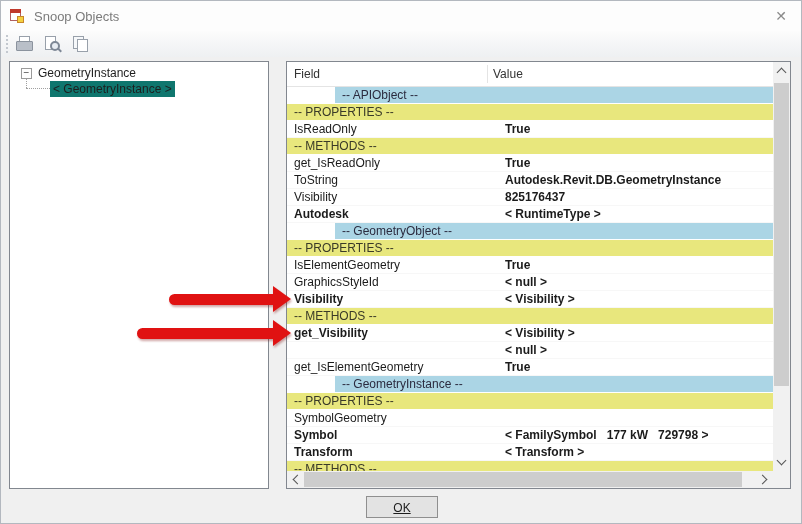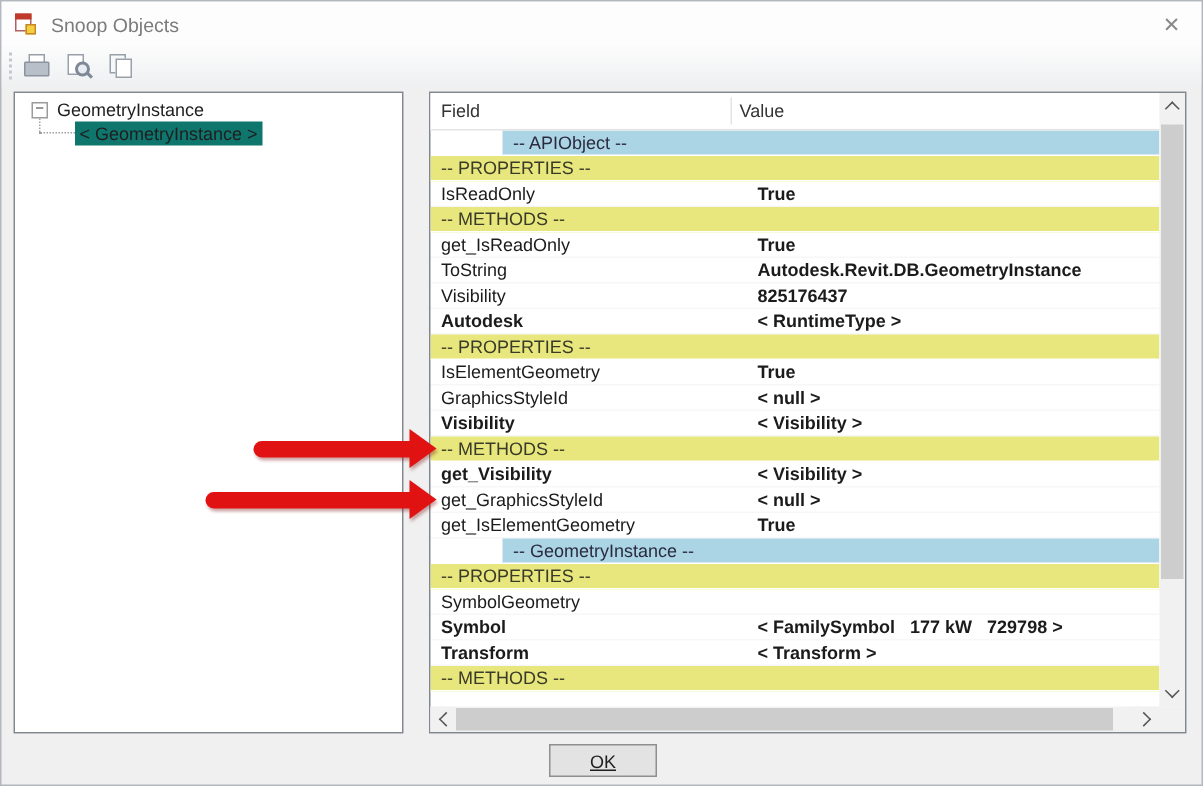--- a/index.html
+++ b/index.html
@@ -151,20 +151,24 @@
     <span class="value-cell">Autodesk.Revit.DB.GeometryInstance</span>
   </div>
         <div class="row row-normal">
     <span class="field-cell">Visibility</span>
     <span class="value-cell">825176437</span>
   </div>
         <div class="row row-bold">
     <span class="field-cell">Autodesk</span>
     <span class="value-cell">&lt; RuntimeType &gt;</span>
   </div>
+        <div class="row row-category">
+    <span class="field-cell">-- GeometryObject --</span>
+    <span class="value-cell"></span>
+  </div>
         <div class="row row-section">
     <span class="field-cell">-- PROPERTIES --</span>
     <span class="value-cell"></span>
   </div>
         <div class="row row-normal">
     <span class="field-cell">IsElementGeometry</span>
     <span class="value-cell">True</span>
   </div>
         <div class="row row-normal">
     <span class="field-cell">GraphicsStyleId</span>
@@ -176,21 +180,20 @@
   </div>
         <div class="row row-section">
     <span class="field-cell">-- METHODS --</span>
     <span class="value-cell"></span>
   </div>
         <div class="row row-bold">
     <span class="field-cell">get_Visibility</span>
     <span class="value-cell">&lt; Visibility &gt;</span>
   </div>
         <div class="row row-normal">
-    <span class="field-cell">get_GraphicsStyleId</span>
     <span class="value-cell">&lt; null &gt;</span>
   </div>
         <div class="row row-normal">
     <span class="field-cell">get_IsElementGeometry</span>
     <span class="value-cell">True</span>
   </div>
         <div class="row row-category">
     <span class="field-cell">-- GeometryInstance --</span>
     <span class="value-cell"></span>
   </div>

